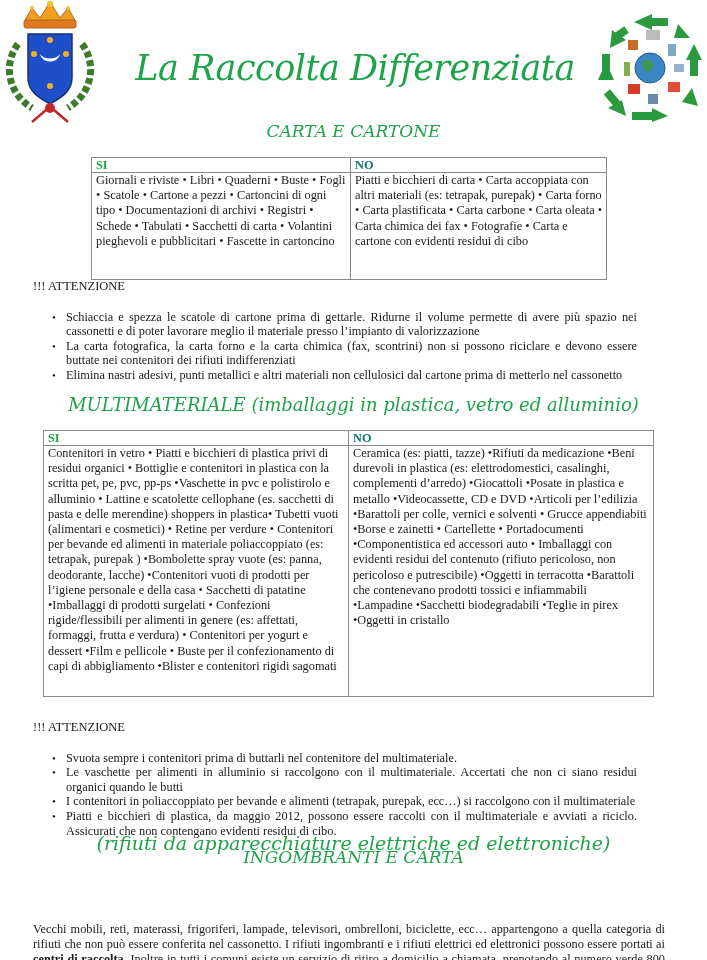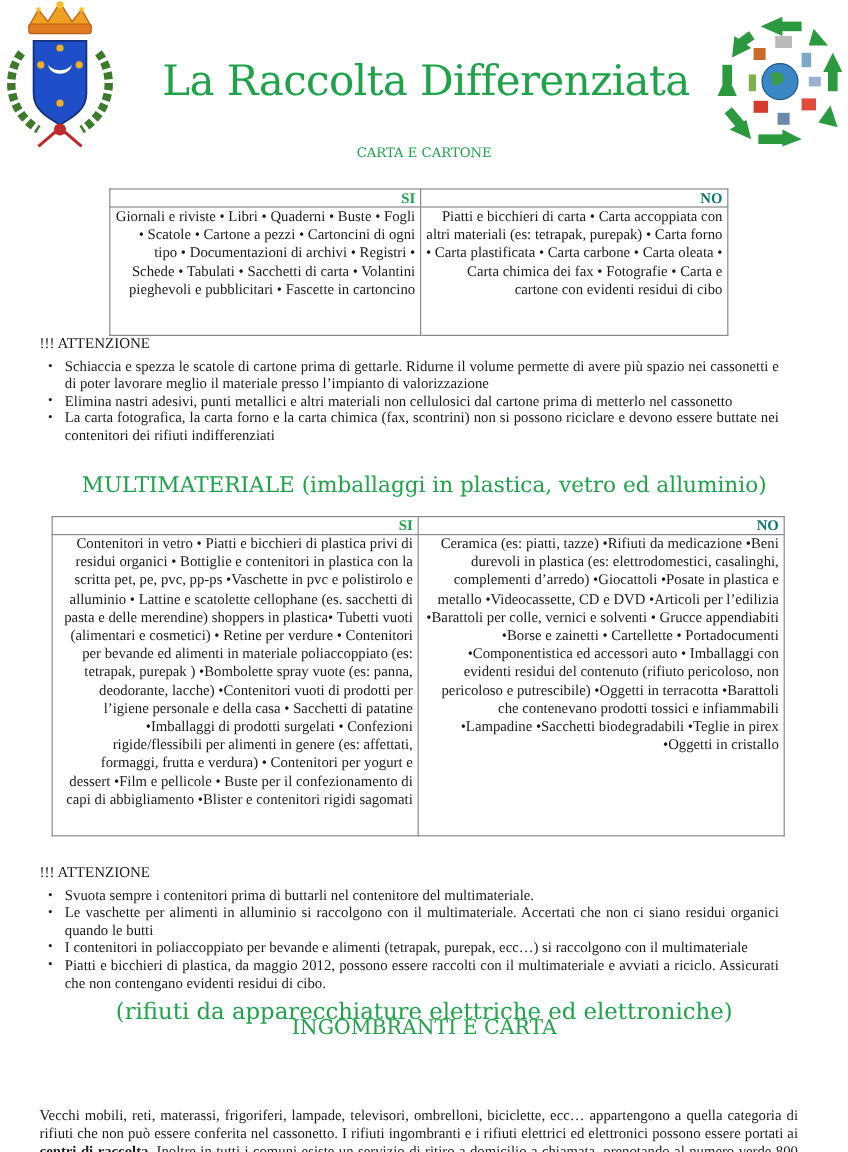--- a/index.html
+++ b/index.html
@@ -1,48 +1,48 @@
 <!DOCTYPE html>
 <html><head>
   <meta charset="utf-8">
   <style>
     html, body { margin: 0; padding: 0; background: #ffffff; }
     body { width: 707px; height: 960px; position: relative; overflow: hidden;
       font-family: "Liberation Serif", serif; color: #1a1a1a; }
     .abs { position: absolute; }
-    .script { font-family: "DejaVu Serif", serif; color: #1fa34a; }
+    .script { font-family: "DejaVu Serif", serif; font-style: italic; color: #1fa34a; }
 
     
     #crest { left: 2px; top: 0px; width: 96px; height: 126px; }
     #recycle { left: 594px; top: 8px; width: 112px; height: 118px; }
     #main-title { left: 120px; top: 48px; width: 470px; text-align: center; font-size: 35px; letter-spacing: -0.5px; }
 
-    .section-title { text-align: center; font-size: 11px; }
+    .section-title { text-align: center; font-size: 17px; }
     #carta-title { left: 0; width: 707px; top: 121px; }
     #multi-title { left: 0; width: 707px; top: 394px; font-size: 18px; }
     #ingo-title-1 { left: 0; width: 707px; top: 847px; font-size: 17px; }
     #ingo-title-2 { left: 0; width: 707px; top: 832px; font-size: 19px; }
 
     table.rt { position: absolute; border-collapse: collapse; font-size: 12.3px; line-height: 15.2px; }
-    table.rt td, table.rt th { border: 1px solid #8a8a8a; text-align: right; vertical-align: top; padding: 0 4px; }
+    table.rt td, table.rt th { border: 1px solid #8a8a8a; text-align: left; vertical-align: top; padding: 0 4px; }
     table.rt th { font-weight: bold; height: 14px; line-height: 14px; }
     th.si { color: #1fa34a; }
     th.no { color: #0f766e; }
 
     #carta-table { left: 91px; top: 157px; width: 516px; }
     #carta-table td { height: 106px; }
     #carta-table td.c1 { width: 250px; }
 
     #multi-table { left: 43px; top: 430px; width: 611px; }
     #multi-table td { height: 250px; margin-left: 32px; }
     #multi-table td.c1 { width: 296px; }
 
     .attn { font-size: 12.3px; line-height: 14.6px; }
     .attn .head { font-weight: normal; font-size: 12.5px; }
-    .attn ul { margin: 4px; padding: 0 0 0 17px; list-style: none; }
+    .attn ul { margin: 16px; padding: 0 0 0 17px; list-style: none; }
     .attn li { position: relative; text-align: justify; }
     .attn li::before { content: "•"; position: absolute; left: -14px; top: 0; font-size: 11px; }
     #attn1 { left: 33px; top: 279px; width: 620px; }
     #attn2 { left: 33px; top: 720px; width: 620px; }
 
     #ingo-text { left: 33px; top: 922px; width: 632px; font-size: 12.3px; line-height: 15.2px; text-align: justify; }
   </style>
 </head>
 <body>
 
@@ -115,22 +115,22 @@
     <td class="c1">Giornali e riviste • Libri • Quaderni • Buste • Fogli • Scatole • Cartone a pezzi • Cartoncini di ogni tipo • Documentazioni di archivi • Registri • Schede • Tabulati • Sacchetti di carta • Volantini pieghevoli e pubblicitari • Fascette in cartoncino</td>
     <td>Piatti e bicchieri di carta • Carta accoppiata con altri materiali (es: tetrapak, purepak) • Carta forno • Carta plastificata • Carta carbone • Carta oleata • Carta chimica dei fax • Fotografie • Carta e cartone con evidenti residui di cibo</td>
   </tr>
 </tbody>
   </table>
 
 <div id="attn1" class="abs attn">
   <div class="head">!!! ATTENZIONE</div>
   <ul>
     <li>Schiaccia e spezza le scatole di cartone prima di gettarle. Ridurne il volume permette di avere più spazio nei cassonetti e di poter lavorare meglio il materiale presso l’impianto di valorizzazione</li>
+    <li>La carta fotografica, la carta forno e la carta chimica (fax, scontrini) non si possono riciclare e devono essere buttate nei contenitori dei rifiuti indifferenziati</li>
     <li>Elimina nastri adesivi, punti metallici e altri materiali non cellulosici dal cartone prima di metterlo nel cassonetto</li>
-    <li>La carta fotografica, la carta forno e la carta chimica (fax, scontrini) non si possono riciclare e devono essere buttate nei contenitori dei rifiuti indifferenziati</li>
   </ul>
 </div>
 
 <div id="multi-title" class="abs script section-title">MULTIMATERIALE (imballaggi in plastica, vetro ed alluminio)</div>
 
 <table id="multi-table" class="rt">
   <tbody>
       <tr>
     <th class="si">SI</th>
     <th class="no">NO</th>

